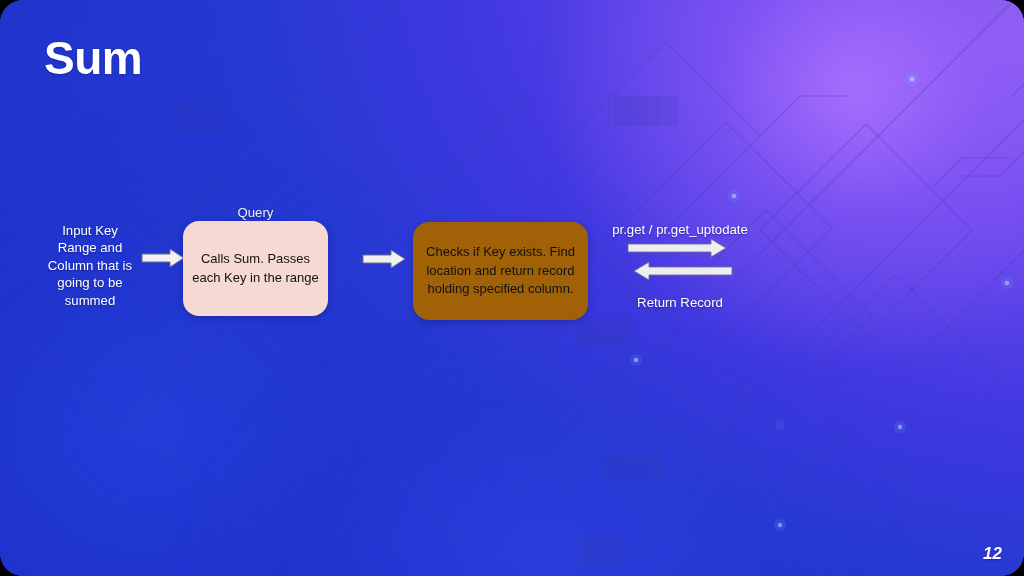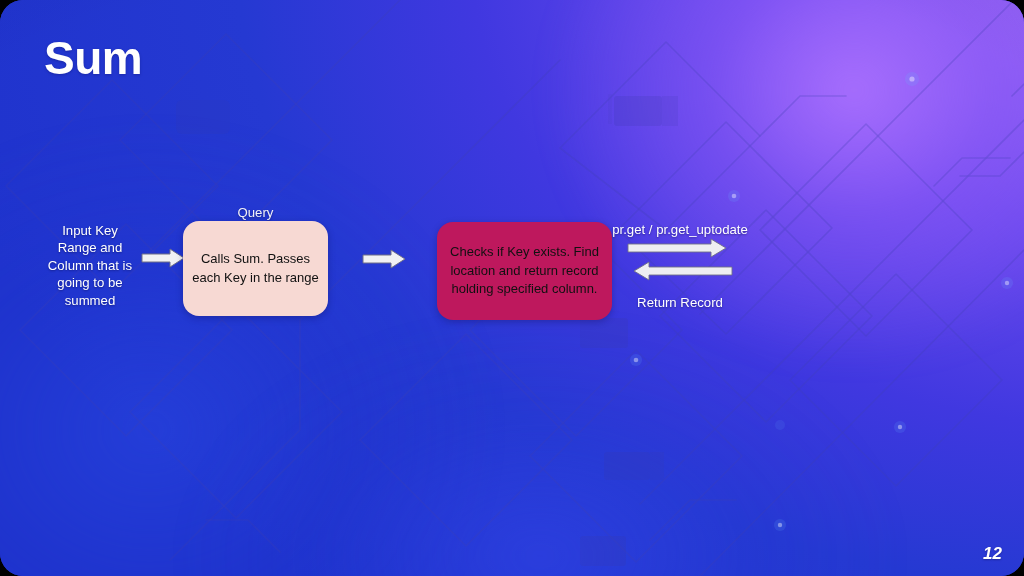--- a/index.html
+++ b/index.html
@@ -121,22 +121,21 @@
     padding: 8px 2px;
     white-space: pre-line;
     box-shadow: 0 2px 7px rgba(12,14,70,0.30);
   }
   #box-query {
     left: 183px; top: 221px; width: 145px; height: 95px;
     background: #f7d9d3;
   }
   #box-select {
     left: 413px; top: 222px; width: 175px; height: 98px;
-    background: #be185d;
-    margin-left: 24px;
+    background: #a16207;
   }
   #box-pagerange {
     left: 763px; top: 224px; width: 185px; height: 98px;
     background: #b6b1da;
   }
 
   
   .arrow {
     position: absolute;
   }

